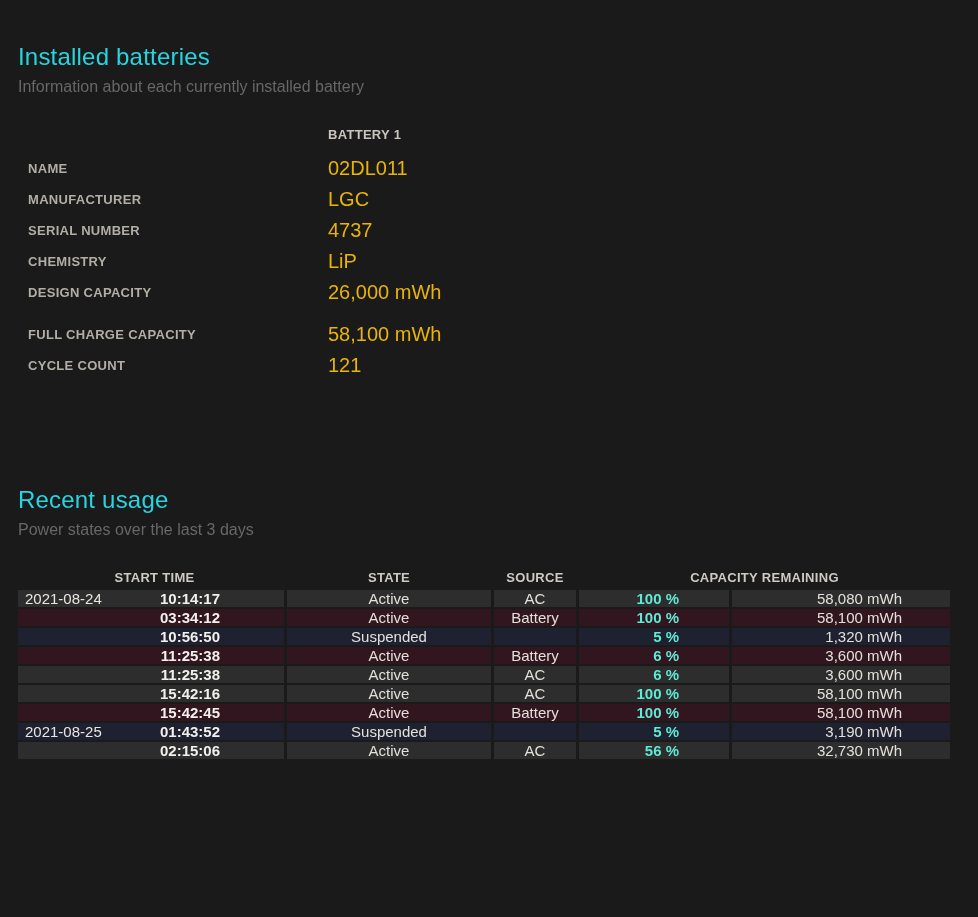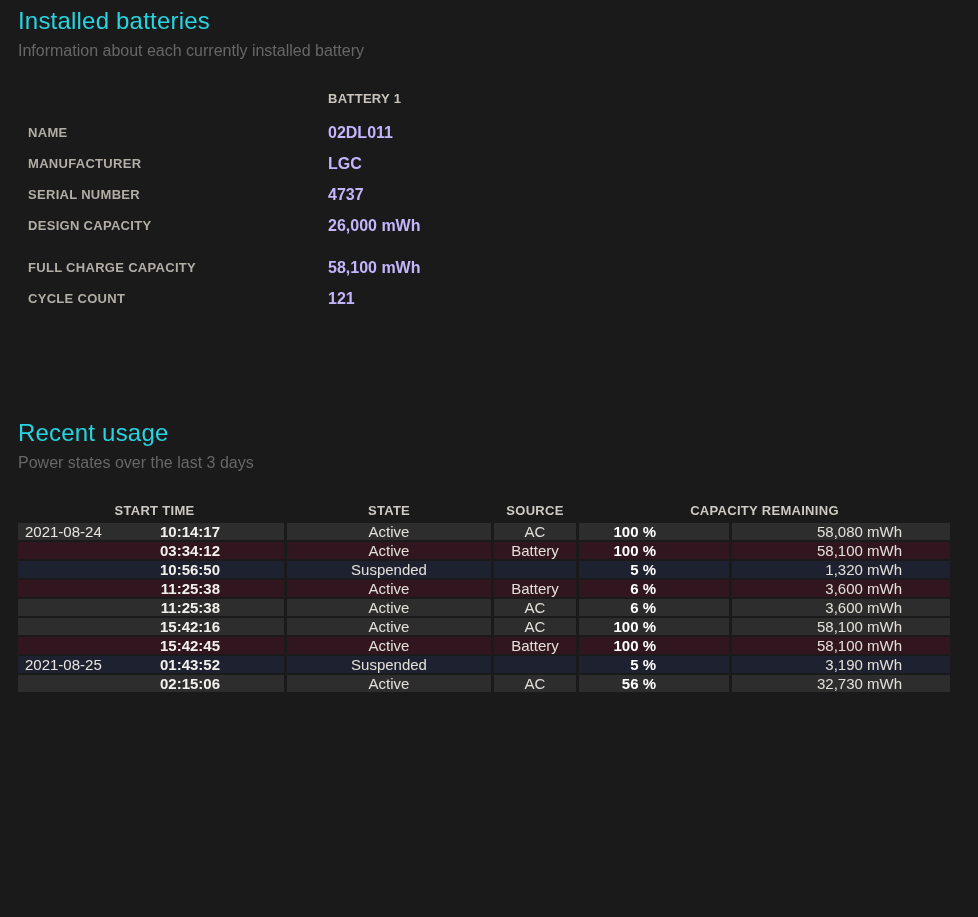--- a/index.html
+++ b/index.html
@@ -17,21 +17,21 @@
     background: var(--background);
     font-family: "Liberation Sans", "DejaVu Sans", sans-serif;
   }
   .page {
     width: 978px;
     height: 917px;
     background: var(--background);
     overflow: hidden;
     padding-top: 6px;
   }
-  .section { padding-left: 18px; }
+  .section { padding-left: 18px; margin-top: 36px; }
   h1.section-title {
     margin: 0;
     font-size: 24px;
     line-height: 30px;
     font-weight: 400;
     color: var(--accent);
     letter-spacing: 0.2px;
   }
   .section-subtitle {
     margin: 5px 0 0 0;
@@ -53,23 +53,23 @@
   .info-label {
     width: 310px;
     padding-left: 10px;
     font-size: 13px;
     font-weight: 700;
     letter-spacing: 0.3px;
     color: #b2aea6;
     text-transform: uppercase;
   }
   .info-value {
-    font-size: 16px;
-    font-weight: 700;
-    color: #c4b5fd;
+    font-size: 20px;
+    font-weight: 400;
+    color: #eab308;
   }
   .info-value.col-header {
     font-size: 13px;
     font-weight: 700;
     letter-spacing: 0.3px;
     color: #c9c5be;
   }
 
   
   .usage-section { margin-top: 104px; }
@@ -108,21 +108,21 @@
   }
   tr.v-ac td { background: var(--row-ac); }
   tr.v-battery td { background: var(--row-battery); }
   tr.v-suspended td { background: var(--row-suspended); }
   td.c-start { padding-left: 7px; padding-right: 64px; }
   td.c-start .cell-flex { display: flex; align-items: center; }
   td.c-start .date { flex: 1; text-align: left; color: #e8e5df; }
   td.c-start .time { text-align: right; font-weight: 600; color: #f2f0ec; }
   td.c-state { text-align: center; }
   td.c-source { text-align: center; margin-top: 12px; }
-  td.c-percent { text-align: right; padding-right: 73px; font-weight: 600; color: #ffffff; }
+  td.c-percent { text-align: right; padding-right: 50px; font-weight: 600; color: #5eead4; }
   td.c-mwh { text-align: right; padding-right: 48px; margin-left: 12px; }
 </style>
 </head>
 <body>
 
 <div class="page">
 
   <div class="section">
     <h1 class="section-title">Installed batteries</h1>
     <p class="section-subtitle">Information about each currently installed battery</p>
@@ -141,20 +141,24 @@
         <div class="info-row">
           <div class="info-label">MANUFACTURER</div>
           <div class="info-value">LGC</div>
         </div>
 
         <div class="info-row">
           <div class="info-label">SERIAL NUMBER</div>
           <div class="info-value">4737</div>
         </div>
 
+        <div class="info-row">
+          <div class="info-label">CHEMISTRY</div>
+          <div class="info-value">LiP</div>
+        </div>
 
         <div class="info-row gap-after">
           <div class="info-label">DESIGN CAPACITY</div>
           <div class="info-value">26,000 mWh</div>
         </div>
 
         <div class="info-row">
           <div class="info-label">FULL CHARGE CAPACITY</div>
           <div class="info-value">58,100 mWh</div>
         </div>

